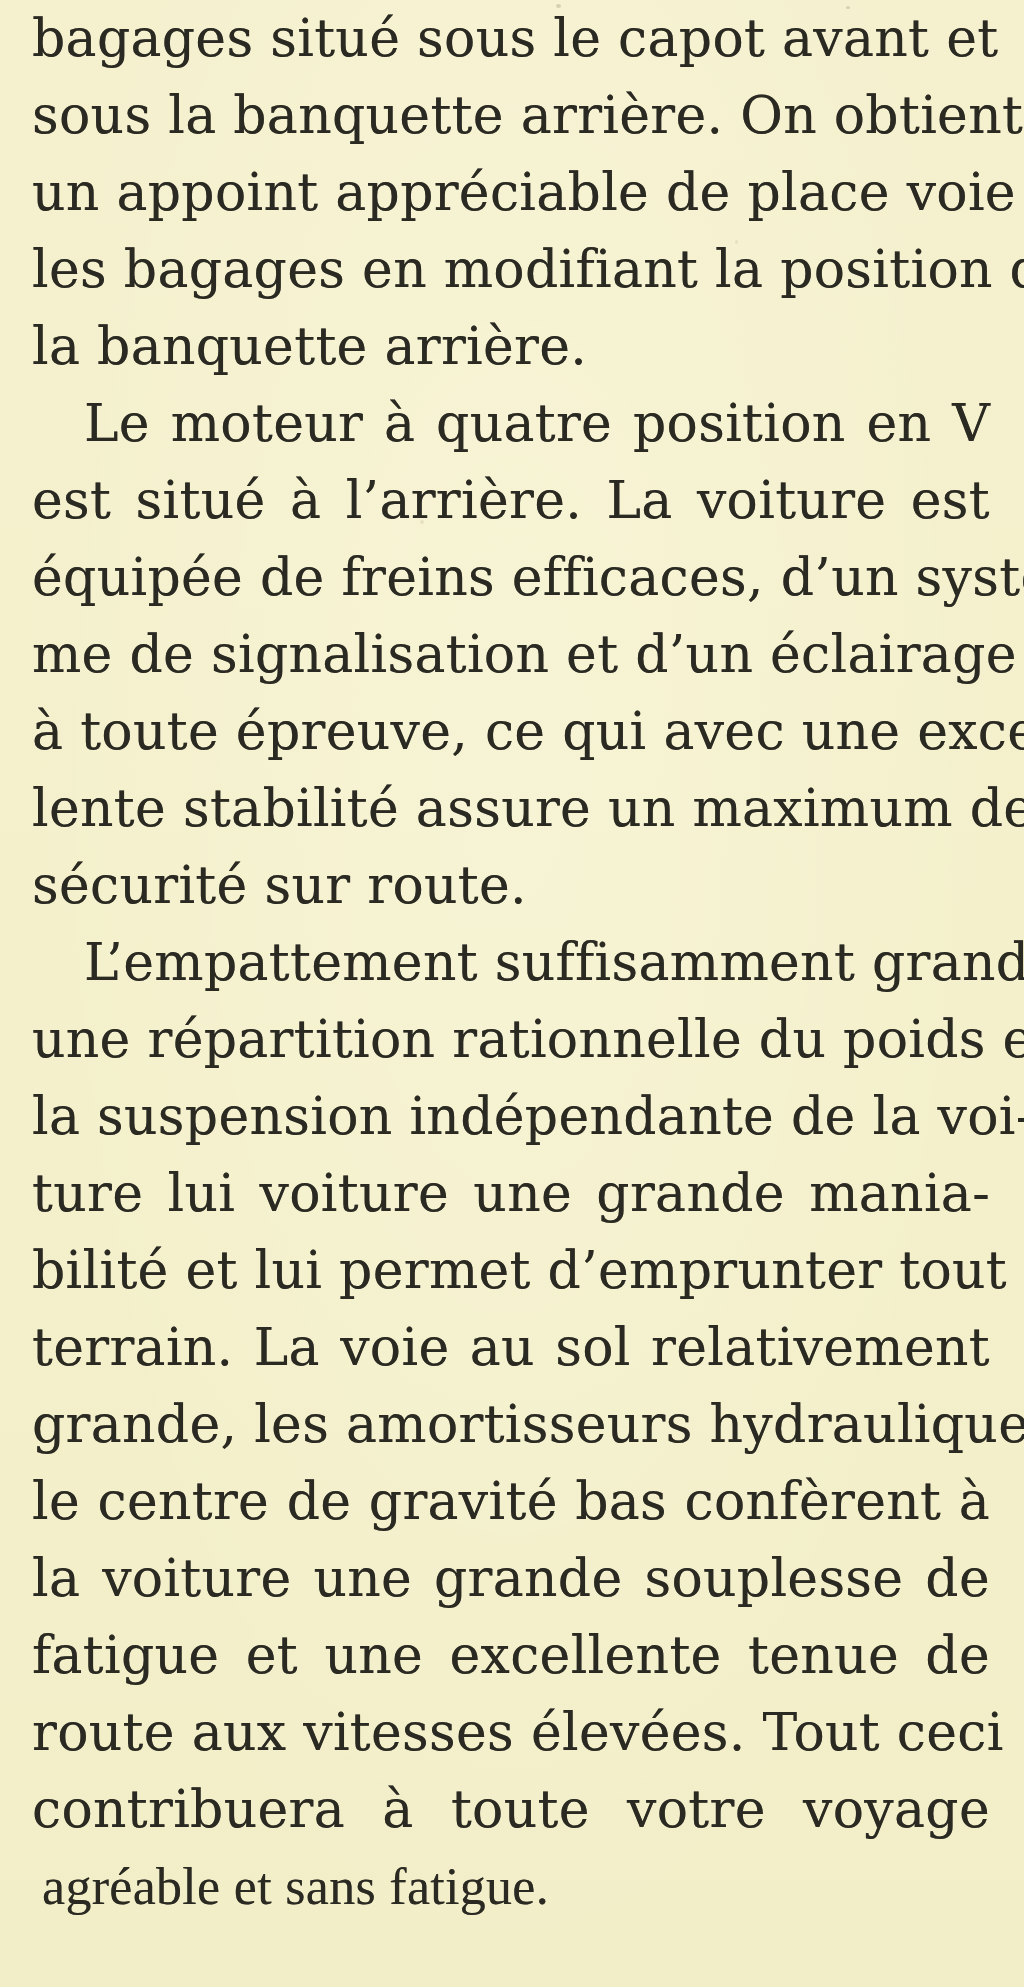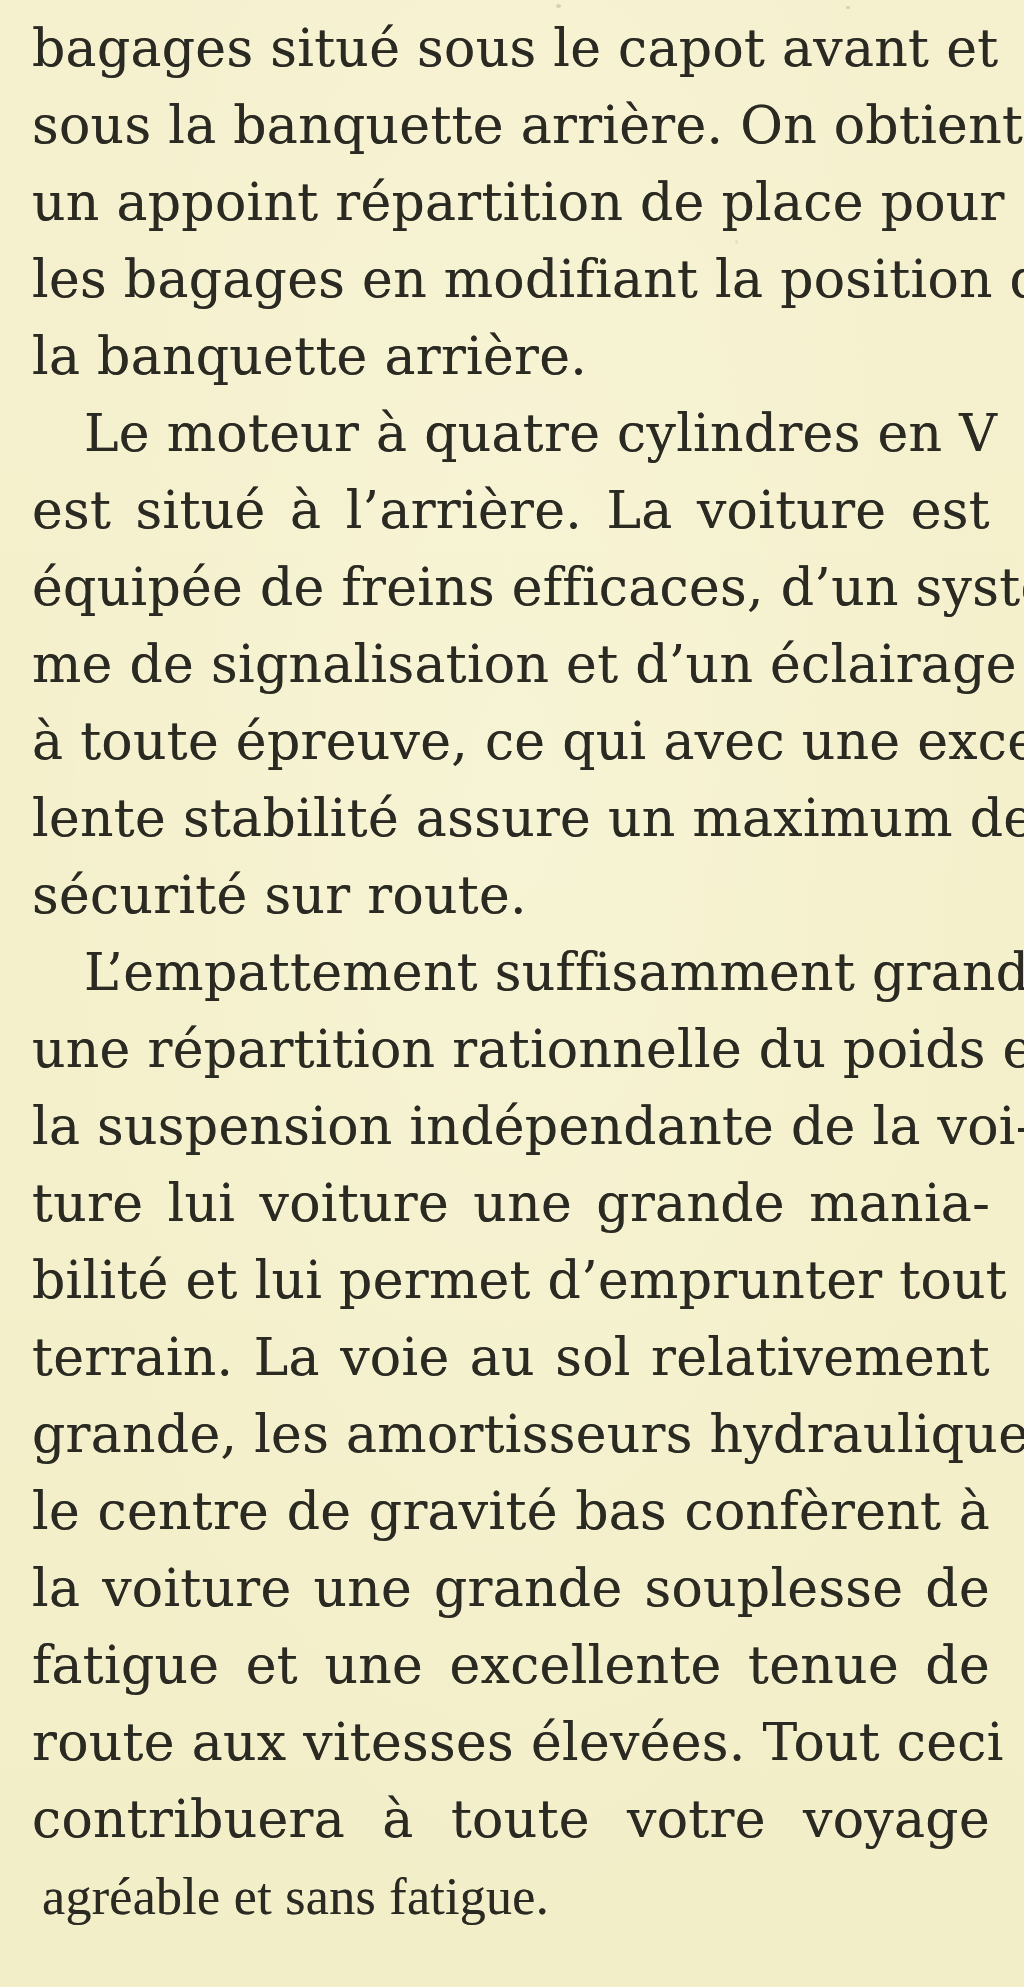--- a/index.html
+++ b/index.html
@@ -20,21 +20,21 @@
     box-sizing: border-box;
     background:
       radial-gradient(ellipse at 50% 40%, rgba(255,255,240,0.25), rgba(0,0,0,0) 70%),
       linear-gradient(180deg, #f5f1cf 0%, #f4f0cb 55%, #f2eec8 100%);
     color: #2a2922;
     overflow: hidden;
   }
   .text-column {
     position: absolute;
     left: 32px;
-    top: 10px;
+    top: 0;
     width: 958px;
   }
   .line {
     font-size: 52px;
     line-height: 77px;
     height: 77px;
     white-space: nowrap;
     text-align: justify;
     text-align-last: justify;
     letter-spacing: 0.3px;
@@ -71,24 +71,24 @@
 
 <div class="page">
   <div class="speck s1"></div>
   <div class="speck s2"></div>
   <div class="speck s3"></div>
   <div class="speck s4"></div>
 
   <div class="text-column">
     <div class="line">bagages situé sous le capot avant et</div>
     <div class="line">sous la banquette arrière. On obtient</div>
-    <div class="line">un appoint répartition de place pour</div>
+    <div class="line">un appoint appréciable de place voie</div>
     <div class="line">les bagages en modifiant la position de</div>
     <div class="line para-end">la banquette arrière.</div>
-    <div class="line indent">Le moteur à quatre cylindres en V</div>
+    <div class="line indent">Le moteur à quatre position en V</div>
     <div class="line">est situé à l’arrière. La voiture est</div>
     <div class="line">équipée de freins efficaces, d’un systè-</div>
     <div class="line">me de signalisation et d’un éclairage</div>
     <div class="line">à toute épreuve, ce qui avec une excel-</div>
     <div class="line">lente stabilité assure un maximum de</div>
     <div class="line para-end">sécurité sur route.</div>
     <div class="line indent">L’empattement suffisamment grand,</div>
     <div class="line">une répartition rationnelle du poids et</div>
     <div class="line">la suspension indépendante de la voi-</div>
     <div class="line">ture lui voiture une grande mania-</div>

